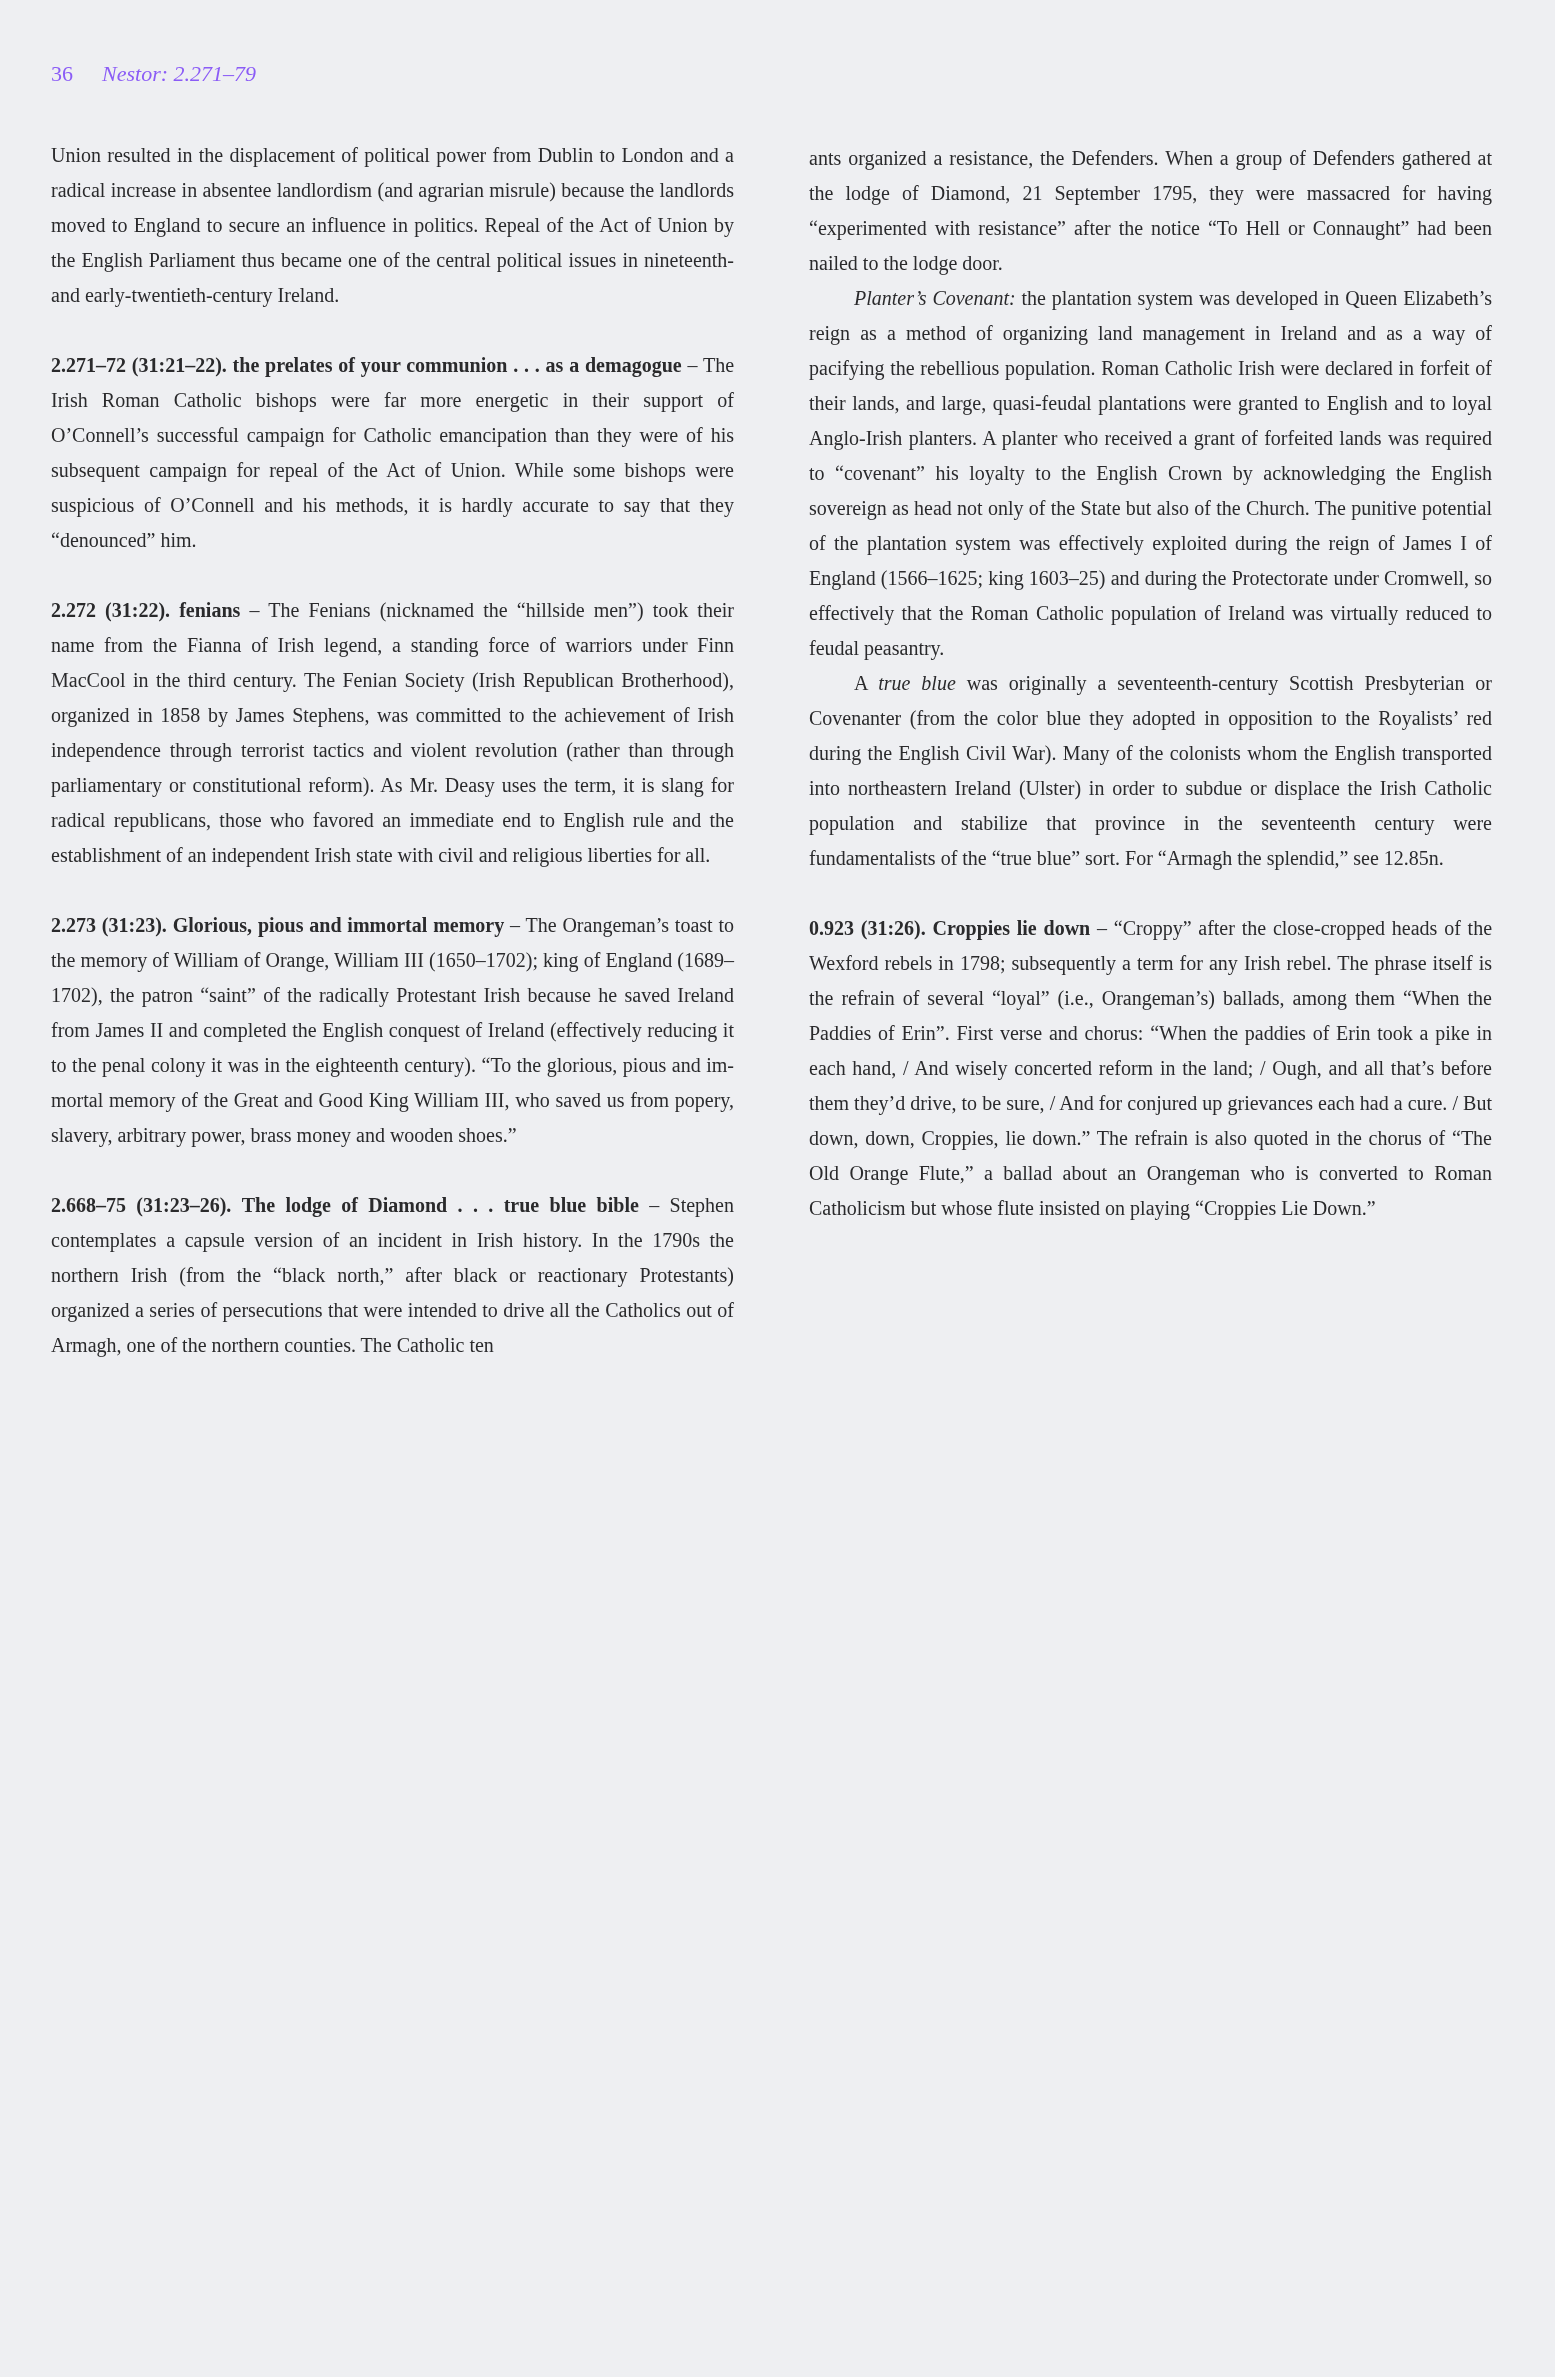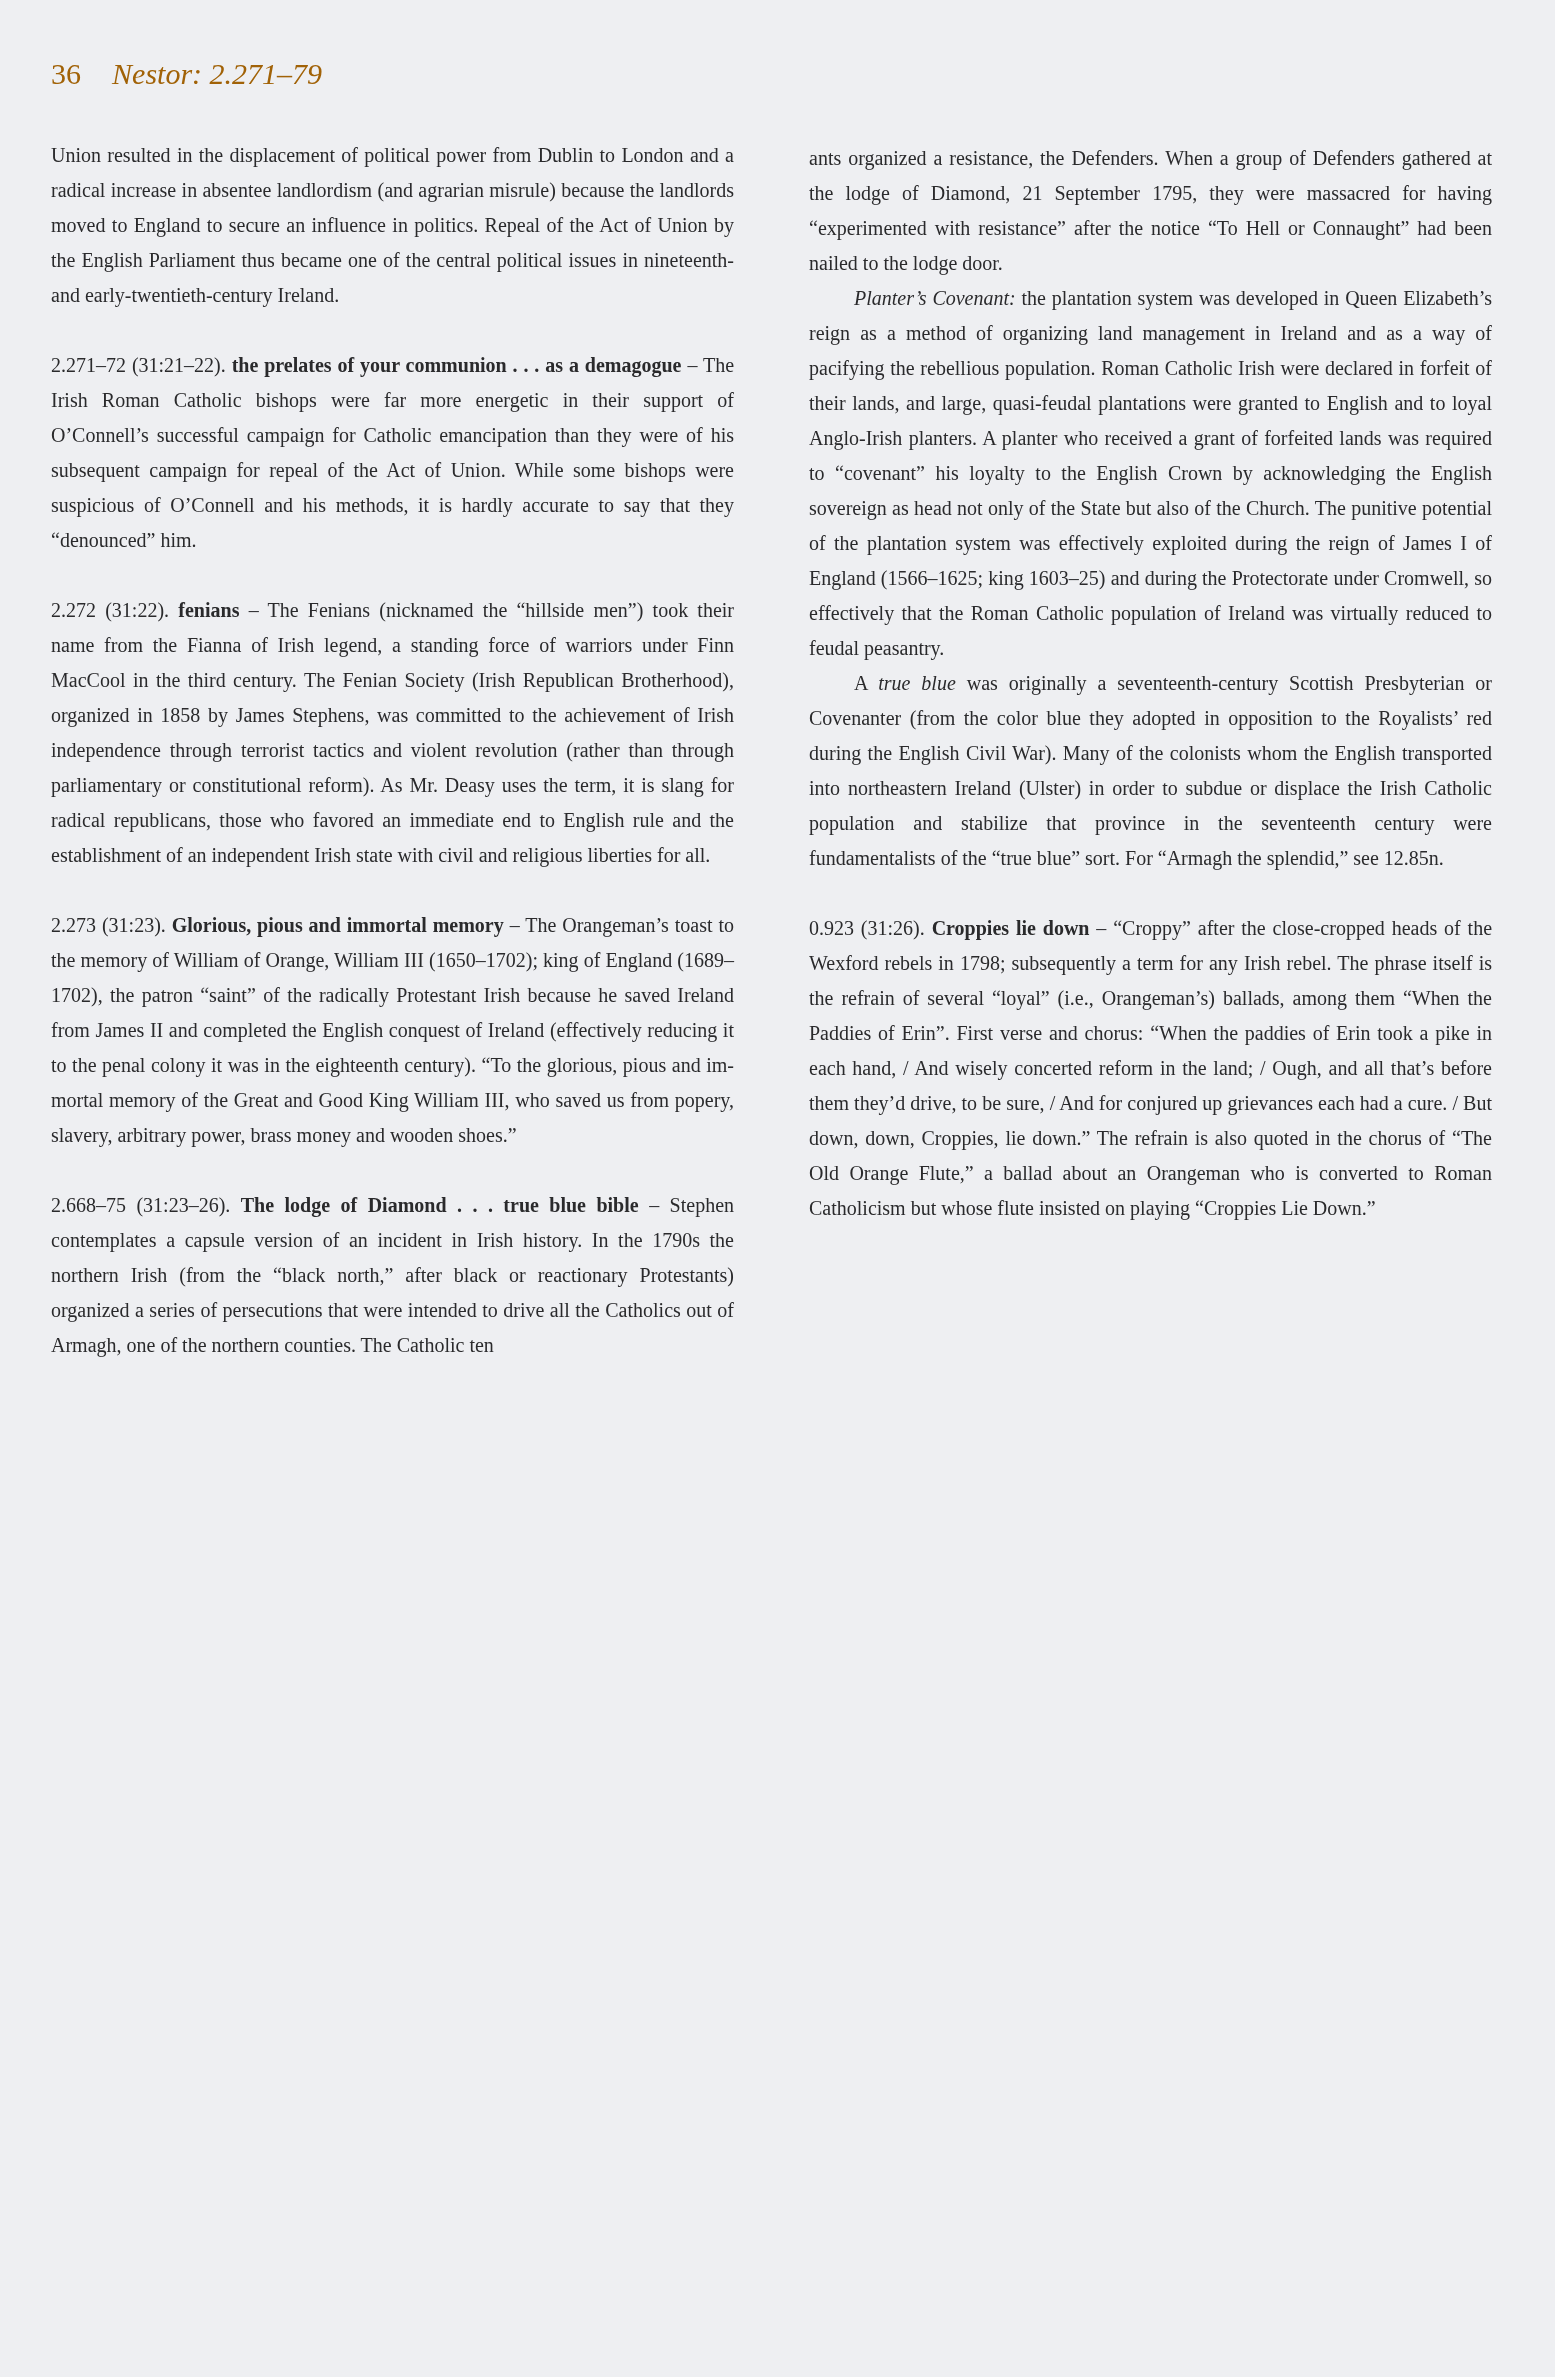--- a/index.html
+++ b/index.html
@@ -18,43 +18,43 @@
   .page {
     position: absolute;
     left: 0; top: 0;
     width: 1556px; height: 2377px;
     background: #eeeff2;
   }
   .running-head {
     position: absolute;
     left: 51px;
     top: 56px;
-    font-size: 30px;
+    font-size: 22px;
     line-height: 36px;
-    color: #a16207;
+    color: #8b5cf6;
   }
   .running-head .page-number { margin-right: 23.6px; }
   .running-head .head-title { font-style: italic; }
 
   .column {
     position: absolute;
     top: 138px;
     width: 683px;
     font-size: 20px;
     line-height: 35px;
     text-align: justify;
     hyphens: manual;
   }
   .col-left { left: 51px; }
   .col-right { left: 809px; top: 141px; }
 
   .entry { margin: 0 0 35px 0; }
   .entry p { margin: 0; }
   .entry p.indent { text-indent: 45px; }
-  .entry .ref { font-weight: normal; margin-top: 28px; }
+  .entry .ref { font-weight: bold; margin-top: 28px; }
   .entry .lemma { font-weight: bold; }
   .entry .dash { }
   .continued p { margin: 0; }
   em { font-style: italic; }
 </style>
 </head>
 <body>
 
 <div class="page">
 

